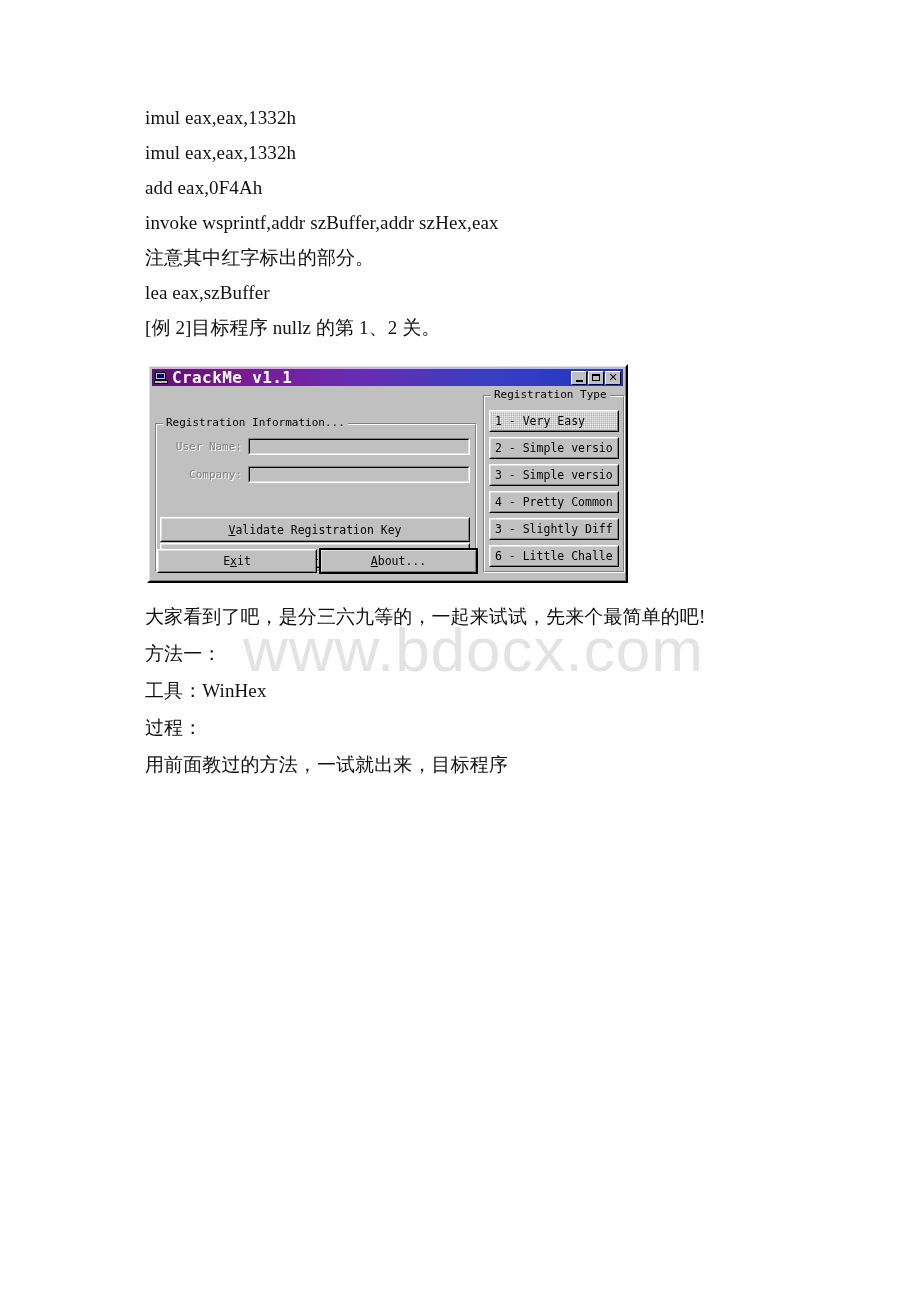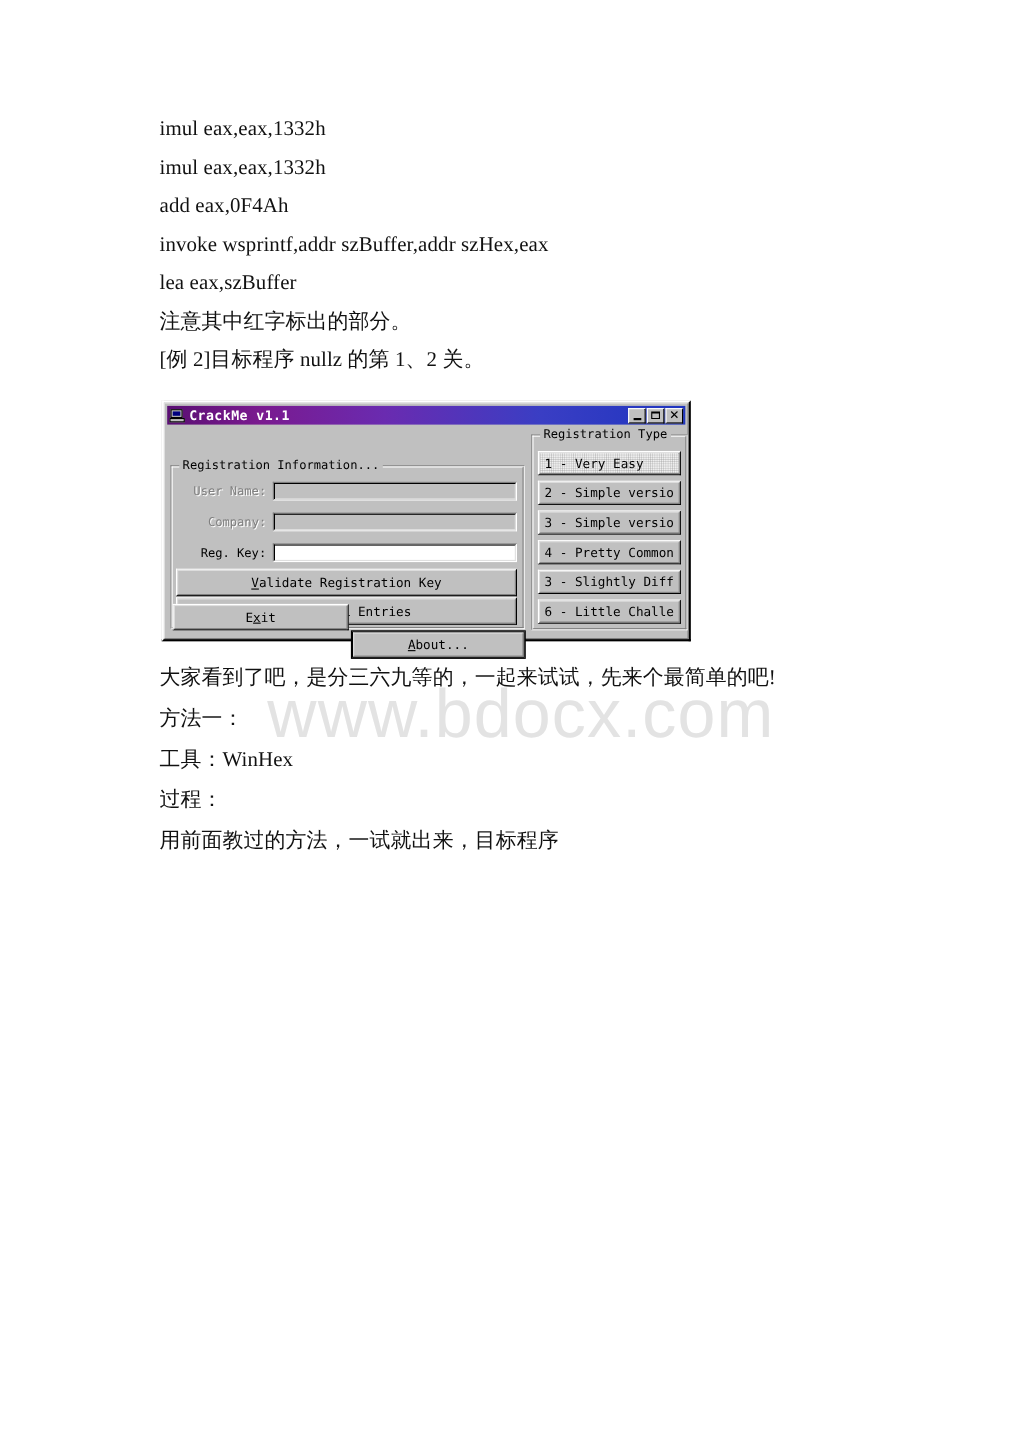--- a/index.html
+++ b/index.html
@@ -110,21 +110,21 @@
   .app-icon .base {
     position: absolute; left: 0px; top: 9px;
     width: 14px; height: 4px;
     background: #c0c0c0;
     border: 1px solid #000;
     box-sizing: border-box;
   }
   .title-text {
     color: #ffffff;
     font-family: "DejaVu Sans Mono", "Liberation Mono", monospace;
-    font-size: 12px;
+    font-size: 16px;
     font-weight: bold;
     letter-spacing: 0.4px;
     white-space: nowrap;
     flex: 1 1 auto;
     overflow: hidden;
   }
   .title-buttons { display: flex; gap: 1px; flex: 0 0 auto; margin-right: 1px; }
   .tbtn {
     width: 16px; height: 14px;
     background: #c0c0c0;
@@ -256,21 +256,21 @@
     overflow: hidden;
   }
   .btn.default { border-color: #000; border-width: 1px; box-shadow: 0 0 0 1px #000; }
 
   .btn u { text-decoration: underline; text-underline-offset: 1px; }
 
   #btn-validate { position: absolute; left: 4px; top: 93px; width: 310px; height: 25px; }
   #btn-reset    { position: absolute; left: 4px; top: 119px; width: 310px; height: 25px; }
 
   #btn-exit  { position: absolute; left: 5px;   top: 163px; width: 160px; height: 24px; }
-  #btn-about { position: absolute; left: 168px; top: 163px; width: 157px; height: 24px; margin-top: 25px; }
+  #btn-about { position: absolute; left: 168px; top: 163px; width: 157px; height: 24px; }
 
   .type-btn {
     position: absolute;
     left: 5px;
     width: 130px;
     height: 22px;
     font-size: 11.5px;
   }
   .type-btn > .btn-in {
     justify-content: flex-start;
@@ -293,22 +293,22 @@
   .type-label { display: block; white-space: nowrap; overflow: hidden; }
 </style>
 </head>
 <body>
 
 <div class="doc">
   <div class="doc-line">imul eax,eax,1332h</div>
   <div class="doc-line">imul eax,eax,1332h</div>
   <div class="doc-line">add eax,0F4Ah</div>
   <div class="doc-line">invoke wsprintf,addr szBuffer,addr szHex,eax</div>
+  <div class="doc-line">注意其中红字标出的部分。</div>
   <div class="doc-line">lea eax,szBuffer</div>
-  <div class="doc-line">注意其中红字标出的部分。</div>
   <div class="doc-line">[例 2]目标程序 nullz 的第 1、2 关。</div>
 </div>
 
 <div class="win">
   <div class="win-inner">
 
     <div class="titlebar">
       <span class="app-icon">
         <span class="mon"></span>
           <span class="scr"></span>
@@ -341,26 +341,20 @@
           </span>
         </div>
 
         <div class="field-row" style="top: 14px;">
           <span class="field-label disabled">User Name:</span>
           <span class="textbox disabled">
             <span class="tb-in"></span>
           </span>
         </div>
 
-        <div class="field-row" style="top: 70px;">
-          <span class="field-label enabled">Reg. Key:</span>
-          <span class="textbox">
-            <span class="tb-in"></span>
-          </span>
-        </div>
 
         <div class="btn" id="btn-validate">
           <span class="btn-in">
               <span><u>V</u><span>alidate Registration Key</span></span>
             </span>
         </div>
 
         <div class="btn" id="btn-reset">
           <span class="btn-in">
               <span><u>R</u><span>eset ALL Entries</span></span>

